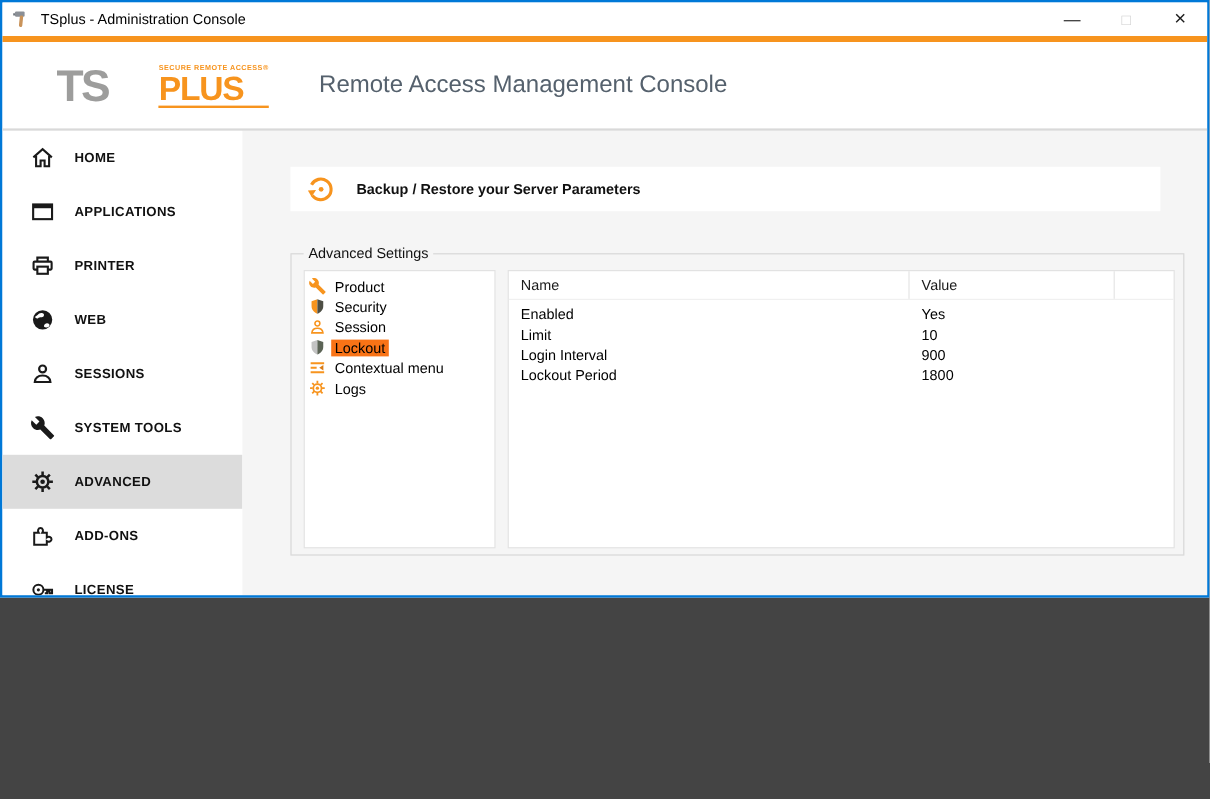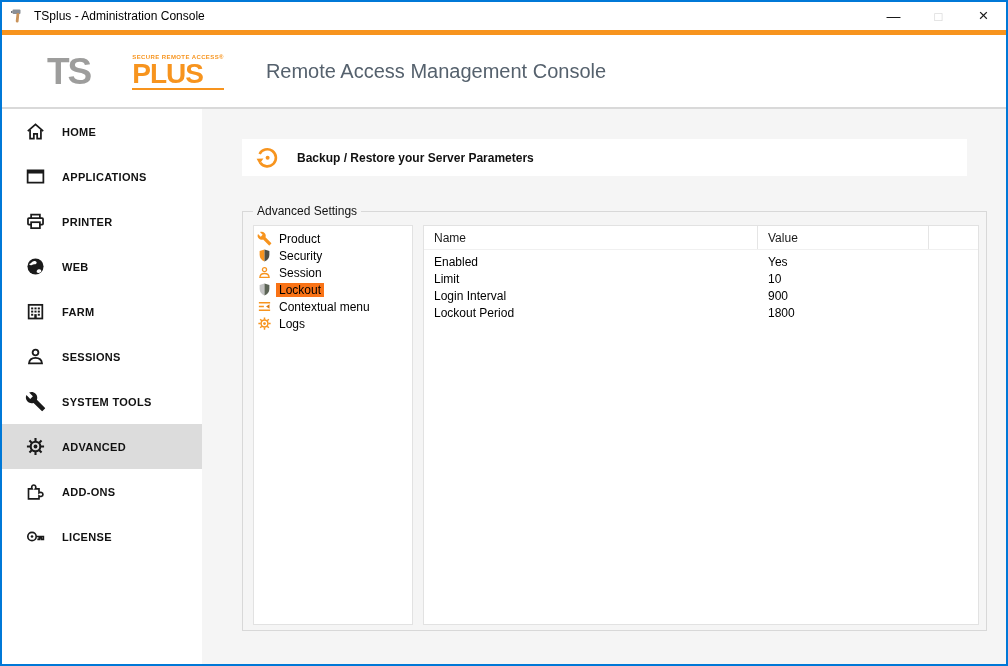--- a/index.html
+++ b/index.html
@@ -1,19 +1,19 @@
 <!DOCTYPE html>
 <html><head>
 <meta charset="utf-8">
 <style>
   * { margin:0; padding:0; box-sizing:border-box; }
   html,body { width:1008px; height:666px; }
   body { font-family:"Liberation Sans","DejaVu Sans",sans-serif; background:#444; }
 
-  .window { width:1008px; height:666px; border:2px solid #0078d7; background:#fff;
+  .window { width:1008px; height:498px; border:2px solid #0078d7; background:#fff;
             display:flex; flex-direction:column; overflow:hidden; }
 
   
   .titlebar { height:28px; background:#fff; display:flex; align-items:center; flex:0 0 auto; }
   .app-icon { width:16px; height:16px; margin:0 8px 0 8px; }
   .app-icon svg { width:16px; height:16px; display:block; }
   .titlebar-text { font-size:12px; color:#000; }
   .win-controls { margin-left:auto; display:flex; height:100%; }
   .win-btn { width:45px; height:100%; display:flex; align-items:center; justify-content:center;
              font-size:14px; color:#1a1a1a; cursor:default; }
@@ -147,39 +147,20 @@
           <span class="side-icon">
             <svg viewBox="0 0 24 24">
               <circle cx="12" cy="12" r="9.2" fill="#1a1a1a"></circle>
               <path d="M4.6 9.2c2.6-.8 3.2-3.4 6-3.6 2.4-.2 3.4 1.6 2.4 3-1.2 1.7-3.6.4-5 1.6-1.2 1-2.4.4-3.4-1z" fill="#fff"></path>
               <path d="M13.4 18.6c-.4-1.8.8-3.2 2.6-3.4 1.6-.2 2.8.8 2.6 2.2-.3 1.8-3.6 2.6-5.2 1.2z" fill="#fff"></path>
             </svg>
           </span>
           <span class="side-label">WEB</span>
         </div>
 
-        <div class="side-item">
-          <span class="side-icon">
-            <svg viewBox="0 0 24 24">
-              <rect x="4.2" y="4.4" width="15.6" height="15.6" fill="none" stroke="#1a1a1a" stroke-width="2"></rect>
-              <g fill="#1a1a1a">
-                <rect x="7" y="7.4" width="2.4" height="2.2"></rect>
-                <rect x="10.8" y="7.4" width="2.4" height="2.2"></rect>
-                <rect x="14.6" y="7.4" width="2.4" height="2.2"></rect>
-                <rect x="7" y="11" width="2.4" height="2.2"></rect>
-                <rect x="10.8" y="11" width="2.4" height="2.2"></rect>
-                <rect x="14.6" y="11" width="2.4" height="2.2"></rect>
-                <rect x="7" y="14.6" width="2.4" height="2.2"></rect>
-                <rect x="14.6" y="14.6" width="2.4" height="2.2"></rect>
-                <rect x="10.6" y="15" width="2.8" height="5"></rect>
-              </g>
-            </svg>
-          </span>
-          <span class="side-label">FARM</span>
-        </div>
 
         <div class="side-item">
           <span class="side-icon">
             <svg viewBox="0 0 24 24" fill="none" stroke="#1a1a1a" stroke-width="2.1">
               <circle cx="12" cy="7.4" r="3.3"></circle>
               <path d="M4.6 19.8c.4-4 3.5-6.2 7.4-6.2s7 2.2 7.4 6.2z"></path>
             </svg>
           </span>
           <span class="side-label">SESSIONS</span>
         </div>

